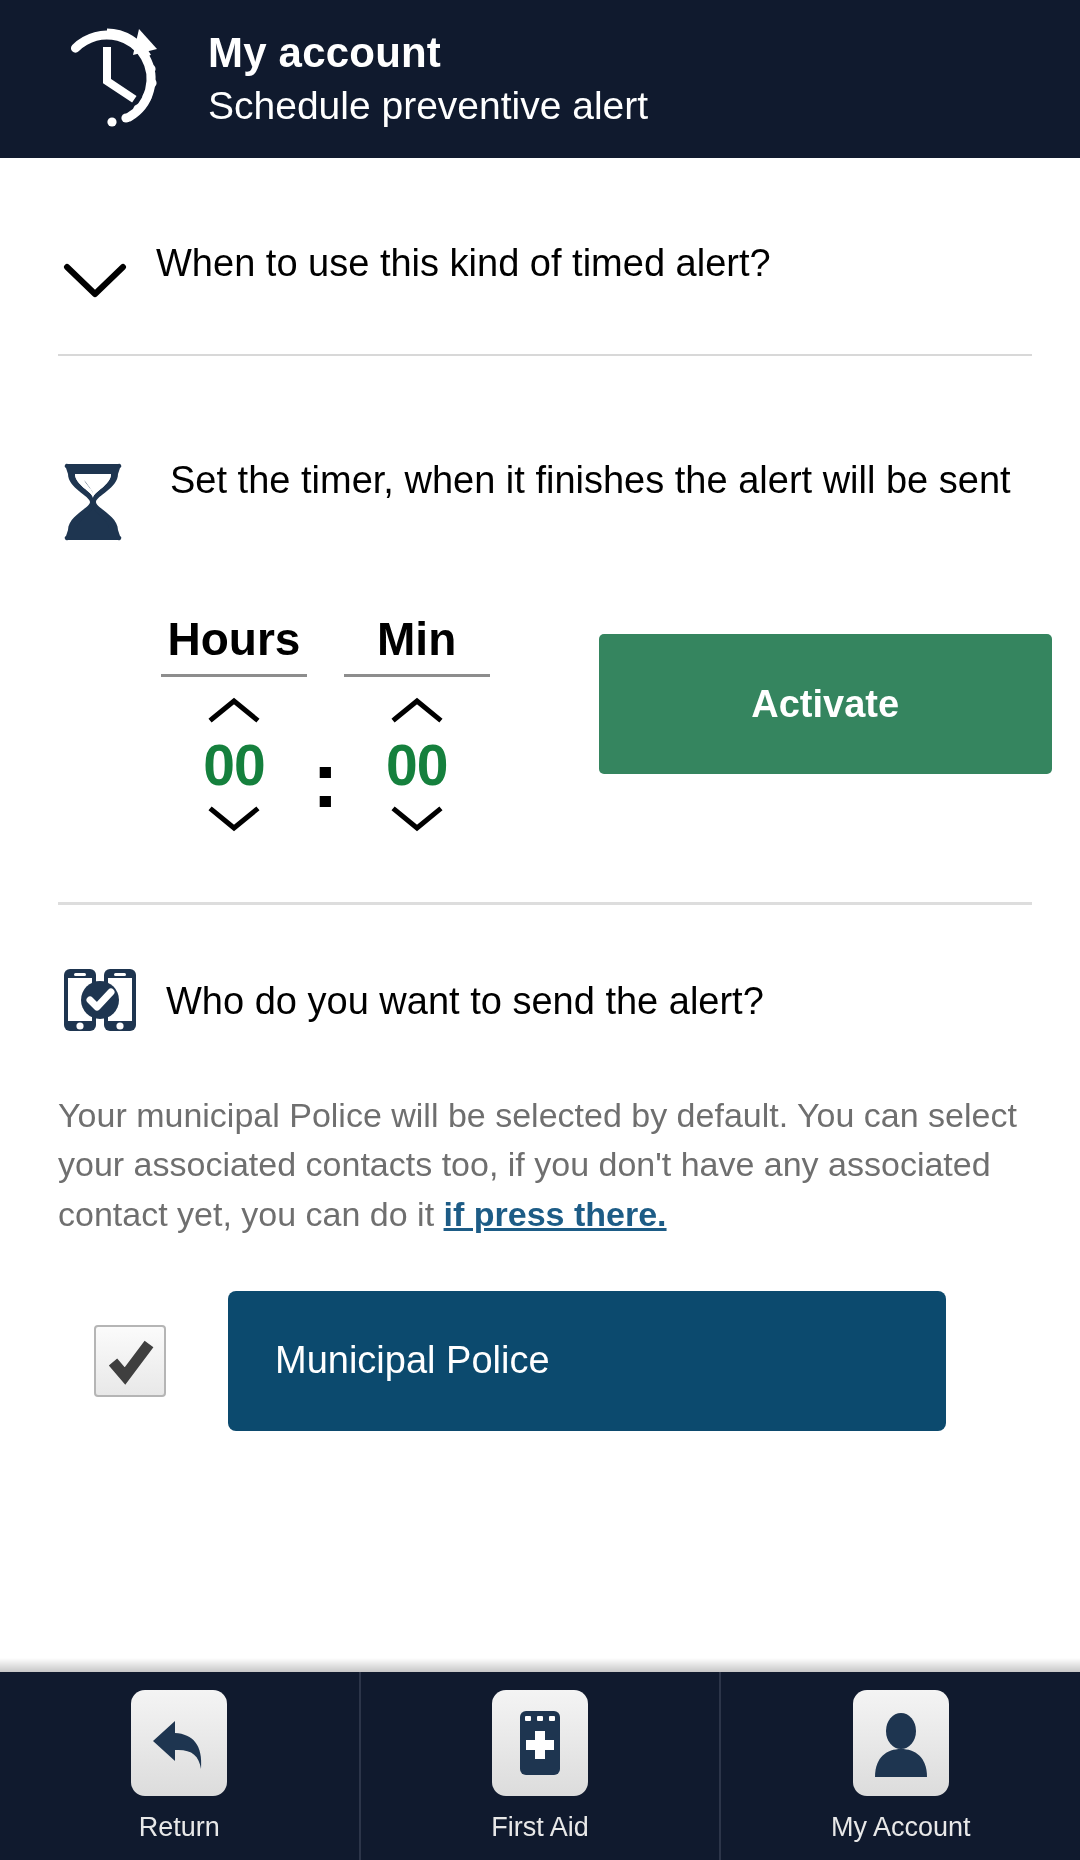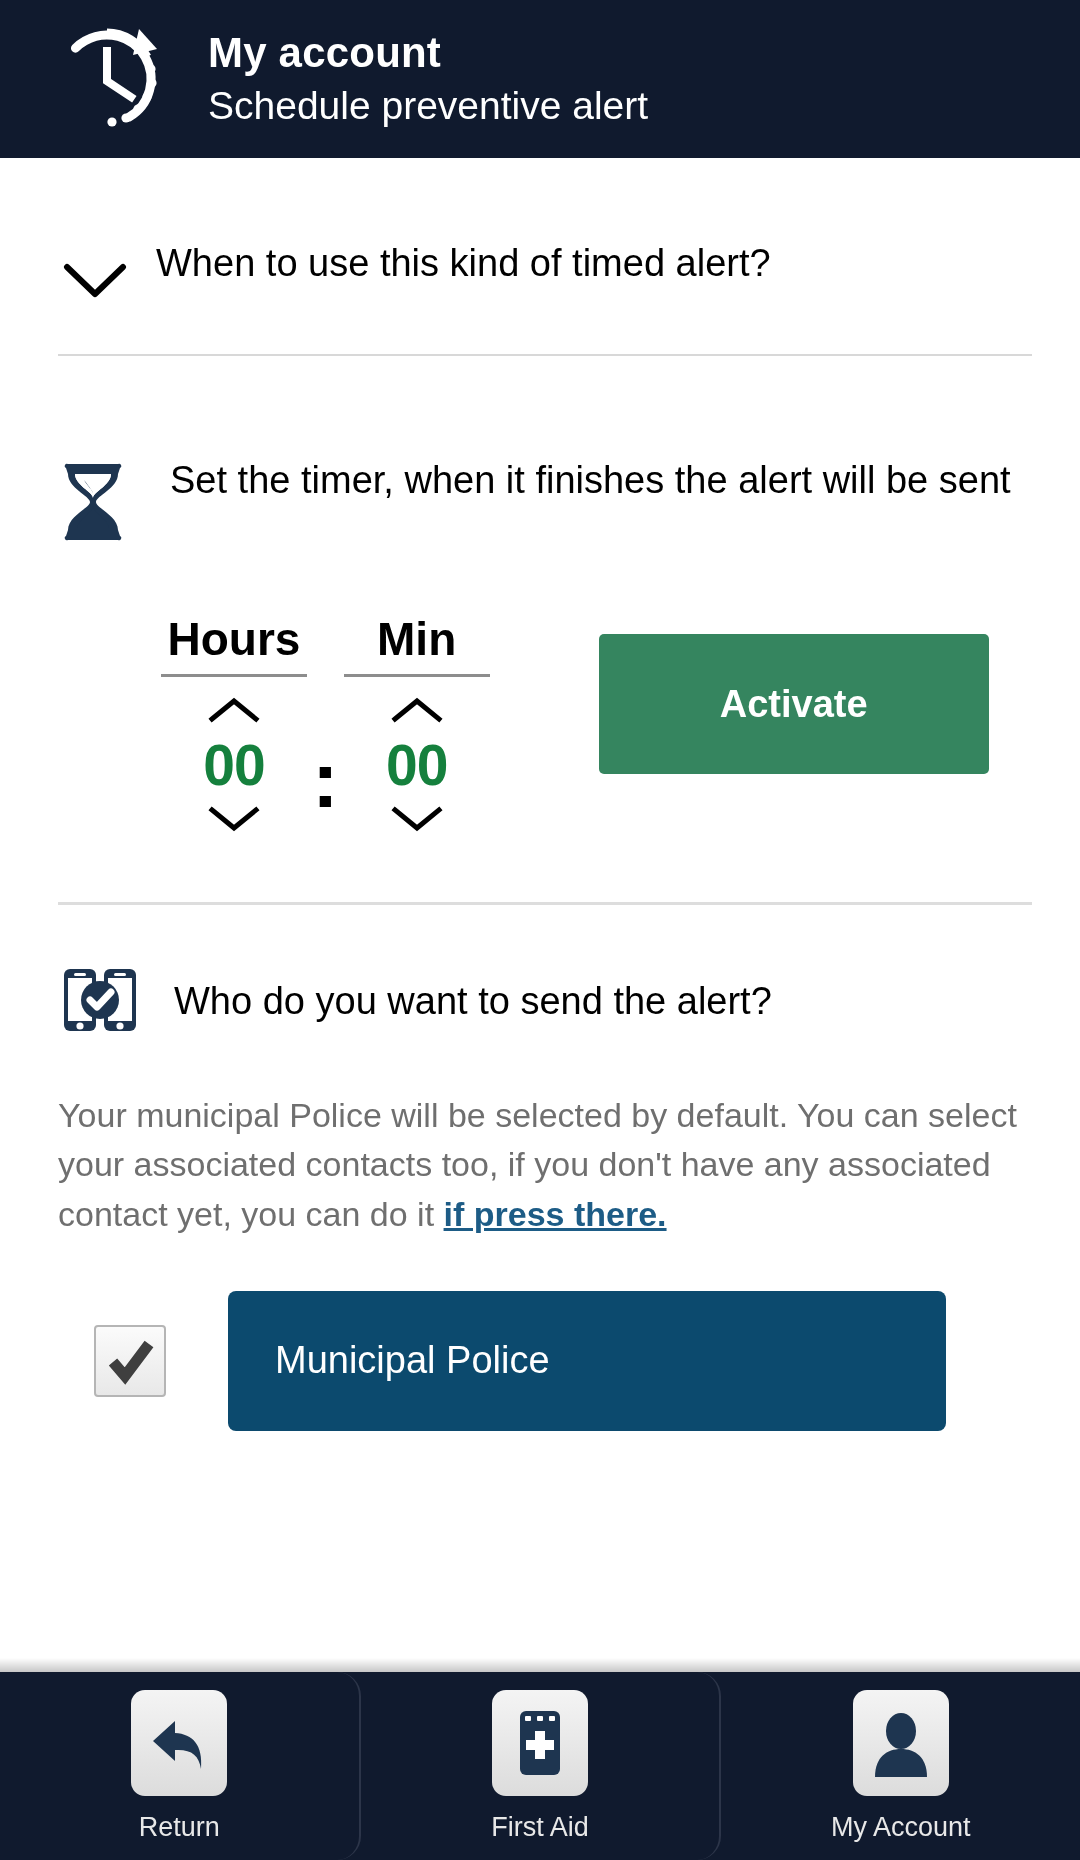--- a/index.html
+++ b/index.html
@@ -169,21 +169,21 @@
     font-size: 80px;
     font-weight: bold;
     color: #000000;
     line-height: 1;
     margin: 0 4px;
     padding-top: 124px;
   }
   .activate-btn {
     margin-left: 108px;
     margin-top: 18px;
-    width: 390px;
+    width: 453px;
     height: 140px;
     background: #35855f;
     border: none;
     border-radius: 5px;
     color: #ffffff;
     font-size: 38px;
     font-weight: bold;
     font-family: "Liberation Sans", sans-serif;
     cursor: pointer;
     display: flex;
@@ -199,21 +199,21 @@
   }
   .phones-wrap {
     flex: 0 0 auto;
     width: 92px;
     height: 92px;
     display: flex;
     align-items: center;
     justify-content: center;
   }
   .recipients-title {
-    margin-left: 28px;
+    margin-left: 20px;
     font-size: 38px;
     color: #000000;
   }
   .recipients-desc {
     margin: 44px 30px 0 58px;
     font-size: 34px;
     color: #6f6f6f;
     line-height: 1.45;
   }
   .inline-link {
@@ -268,21 +268,20 @@
     display: flex;
   }
   .navitem {
     flex: 1 1 0;
     display: flex;
     flex-direction: column;
     align-items: center;
     justify-content: center;
     border-right: 2px solid #2c3549;
     cursor: pointer;
-    border-radius: 24px;
   }
   .navitem:last-child { border-right: none; }
   .navicon {
     width: 96px;
     height: 106px;
     border-radius: 14px;
     background: linear-gradient(180deg, #f4f4f4 0%, #dcdcdc 100%);
     display: flex;
     align-items: center;
     justify-content: center;

